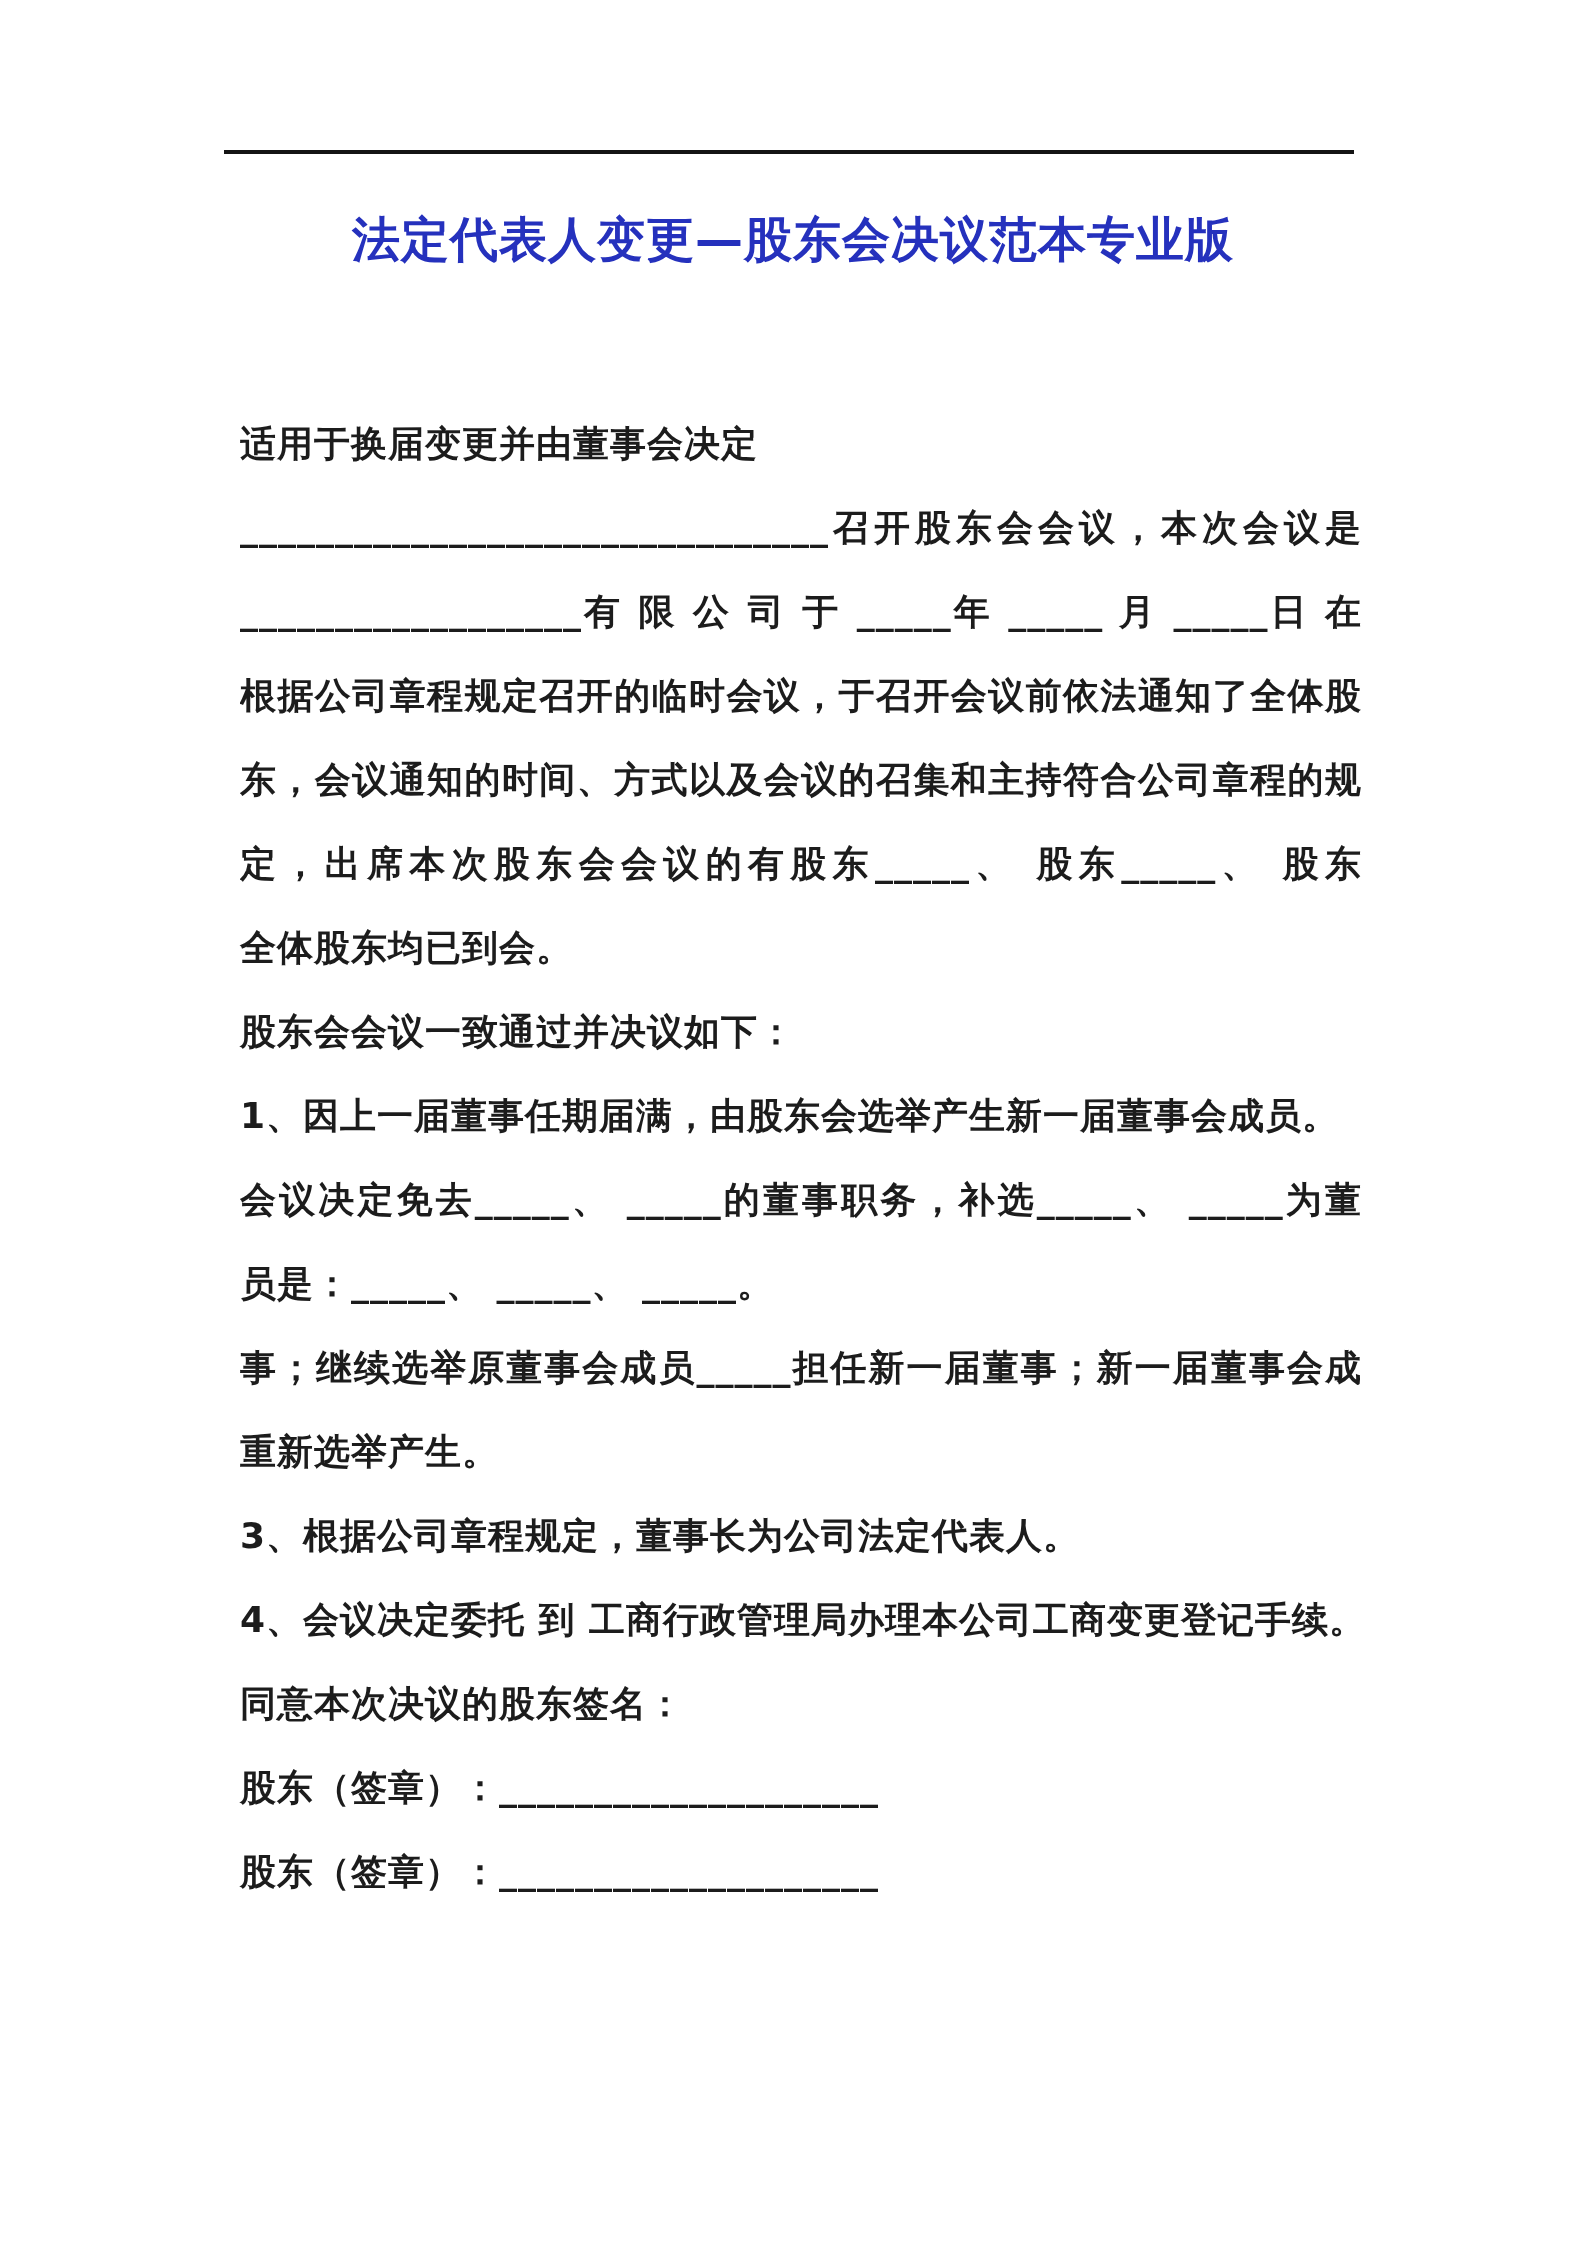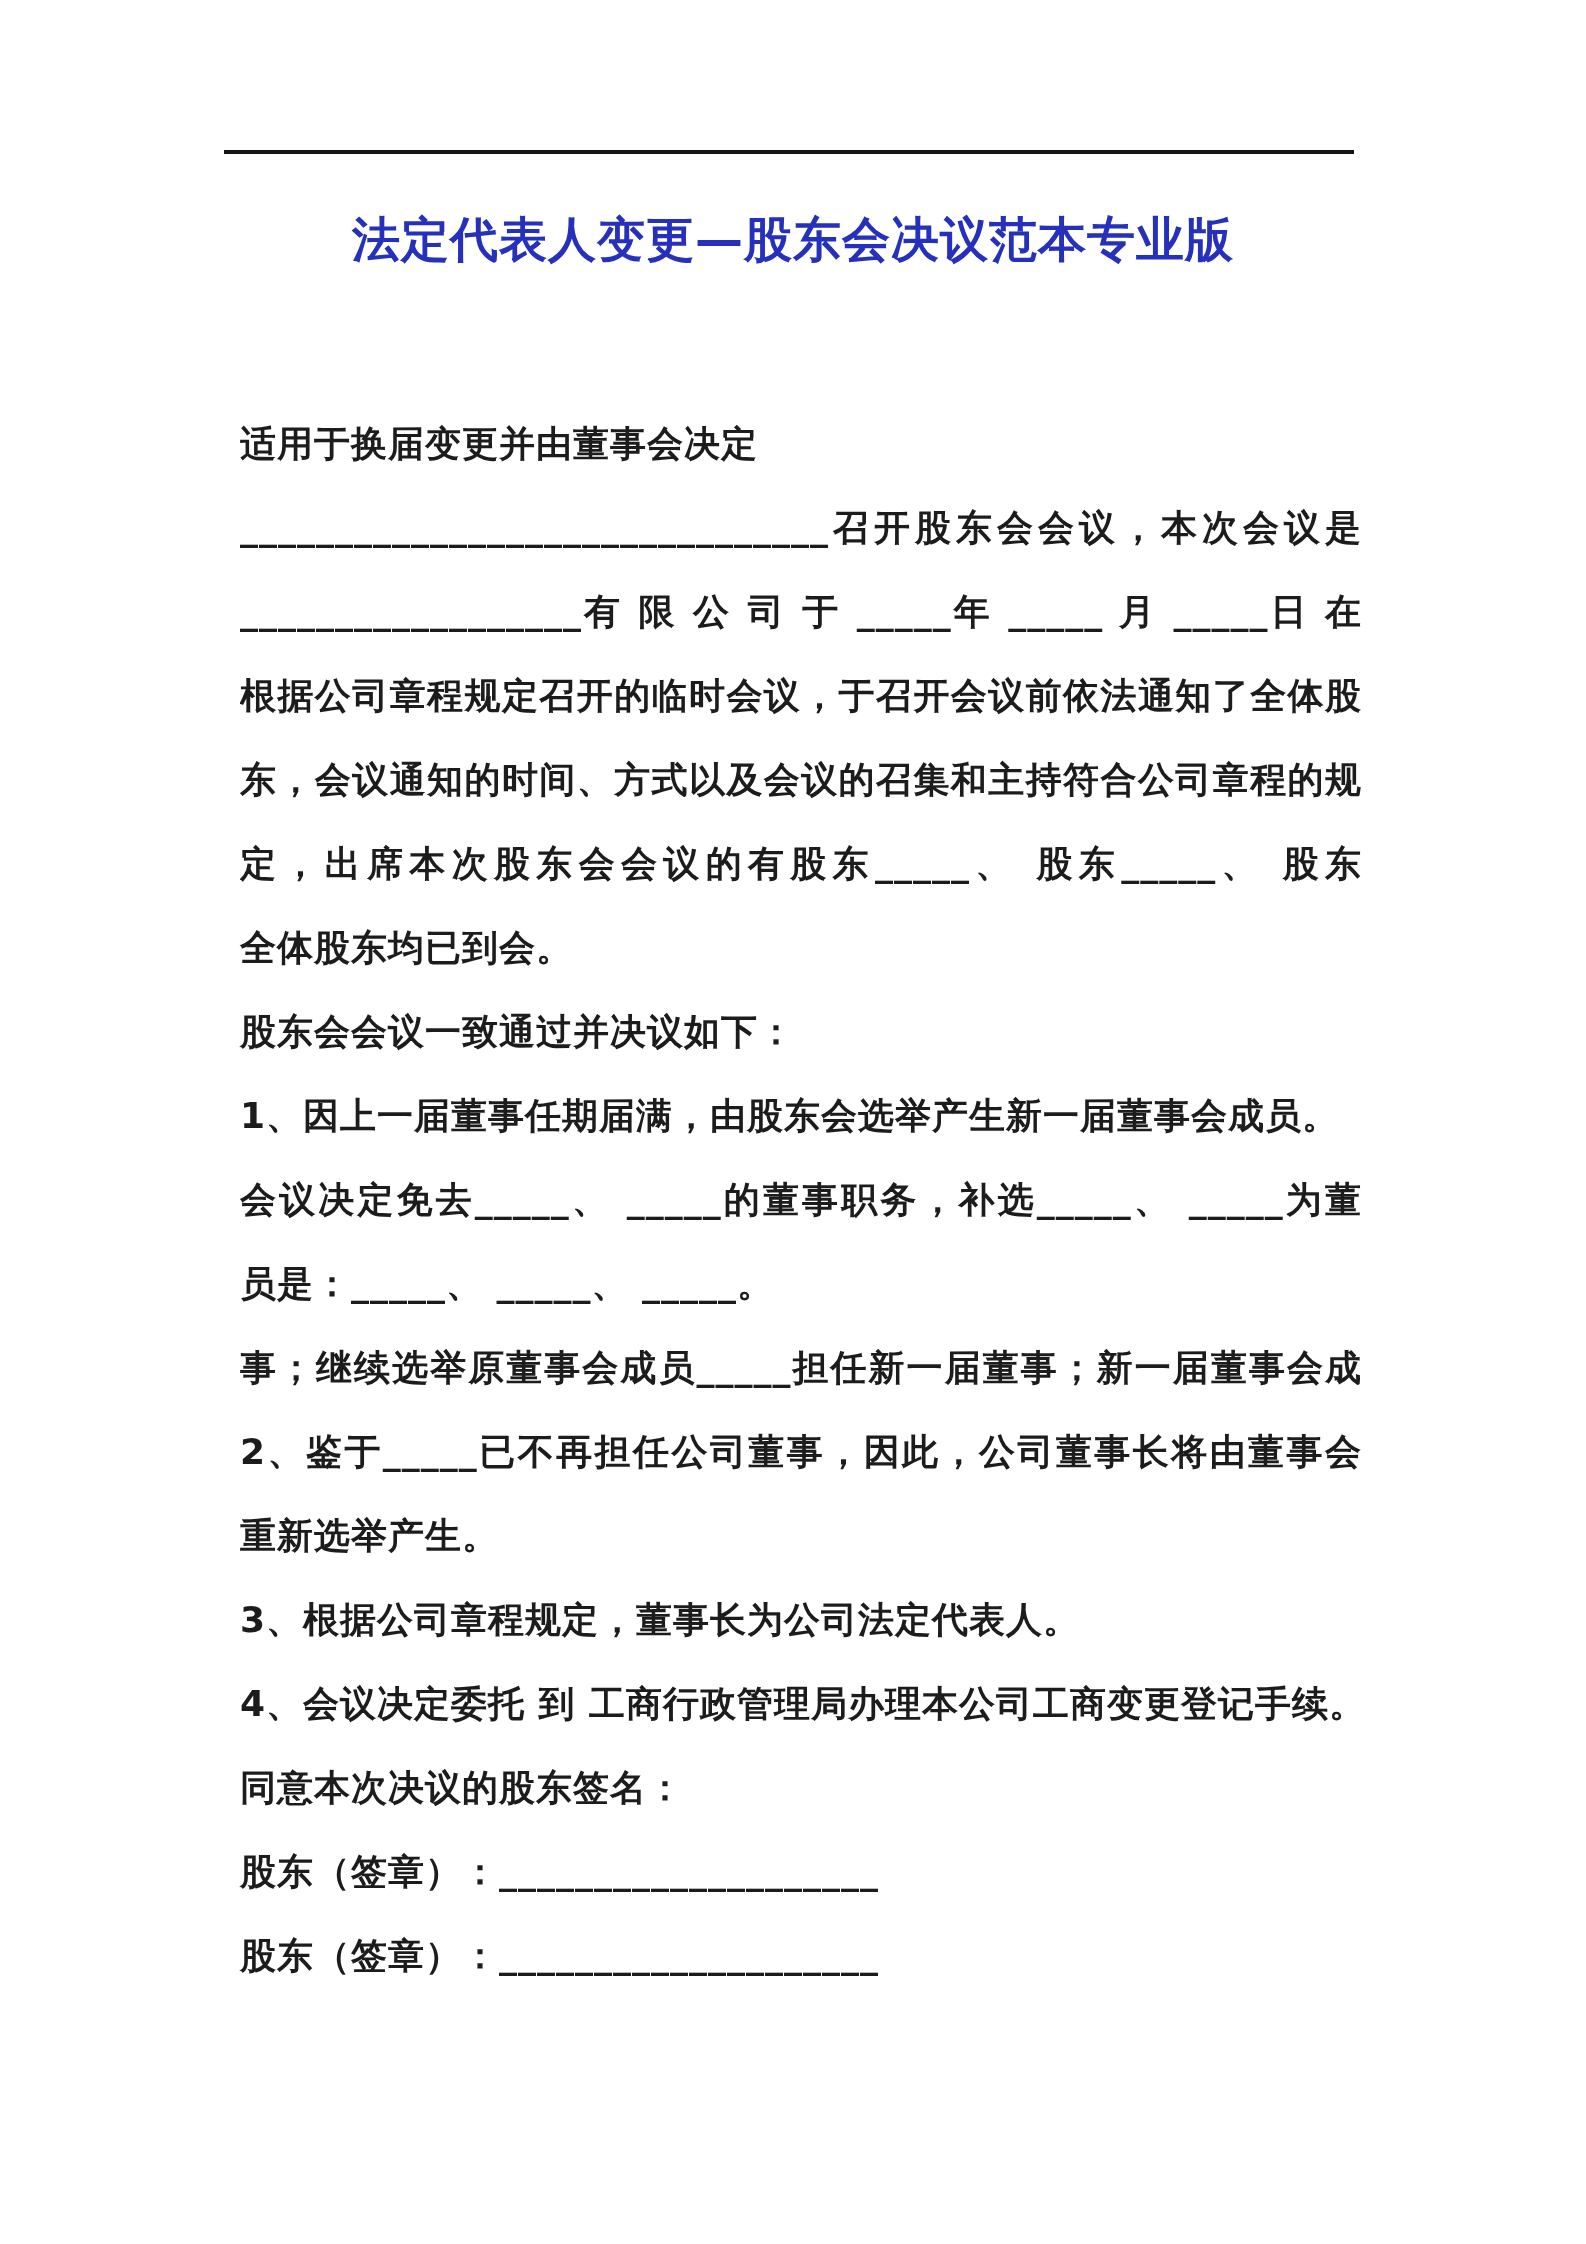--- a/index.html
+++ b/index.html
@@ -83,21 +83,20 @@
     <div class="line j">__________________有 限 公 司 于 _____年 _____ 月 _____日 在</div>
     <div class="line j">根据公司章程规定召开的临时会议，于召开会议前依法通知了全体股</div>
     <div class="line j">东，会议通知的时间、方式以及会议的召集和主持符合公司章程的规</div>
     <div class="line j">定，出席本次股东会会议的有股东_____、 股东_____、 股东_____，</div>
     <div class="line">全体股东均已到会。</div>
     <div class="line">股东会会议一致通过并决议如下：</div>
     <div class="line">1、因上一届董事任期届满，由股东会选举产生新一届董事会成员。</div>
     <div class="line j">会议决定免去_____、 _____的董事职务，补选_____、 _____为董</div>
     <div class="line">员是：_____、 _____、 _____。</div>
     <div class="line j">事；继续选举原董事会成员_____担任新一届董事；新一届董事会成</div>
-    <div class="line j">2、鉴于_____已不再担任公司董事，因此，公司董事长将由董事会</div>
     <div class="line">重新选举产生。</div>
     <div class="line">3、根据公司章程规定，董事长为公司法定代表人。</div>
     <div class="line">4、会议决定委托 到 工商行政管理局办理本公司工商变更登记手续。</div>
     <div class="line">同意本次决议的股东签名：</div>
     <div class="line">股东（签章）：____________________</div>
     <div class="line">股东（签章）：____________________</div>
   </div>
 
   <div class="footer">第 1 页 共 2 页</div>
 

